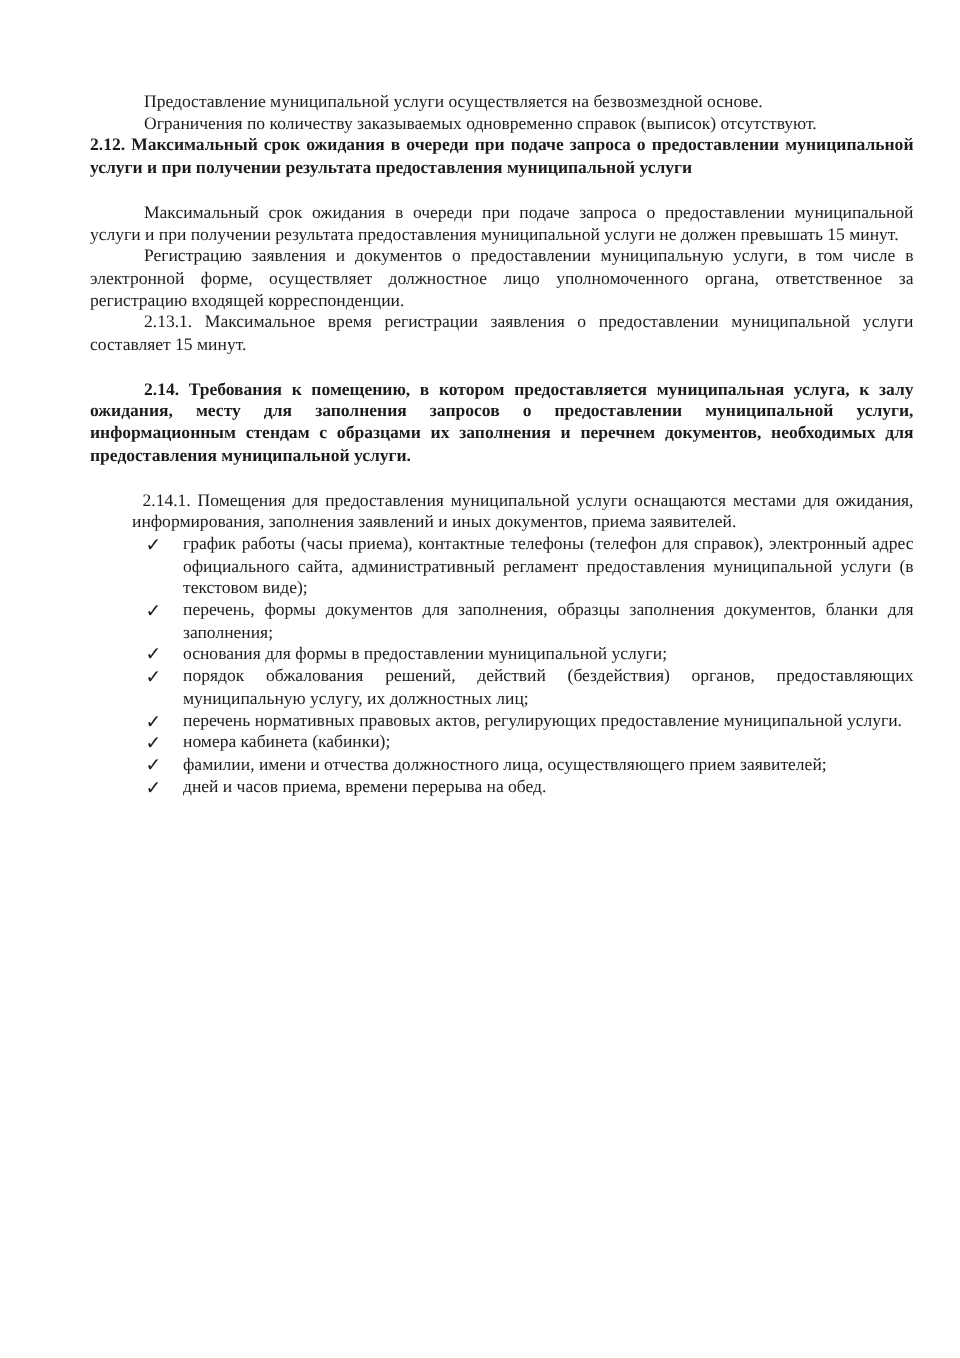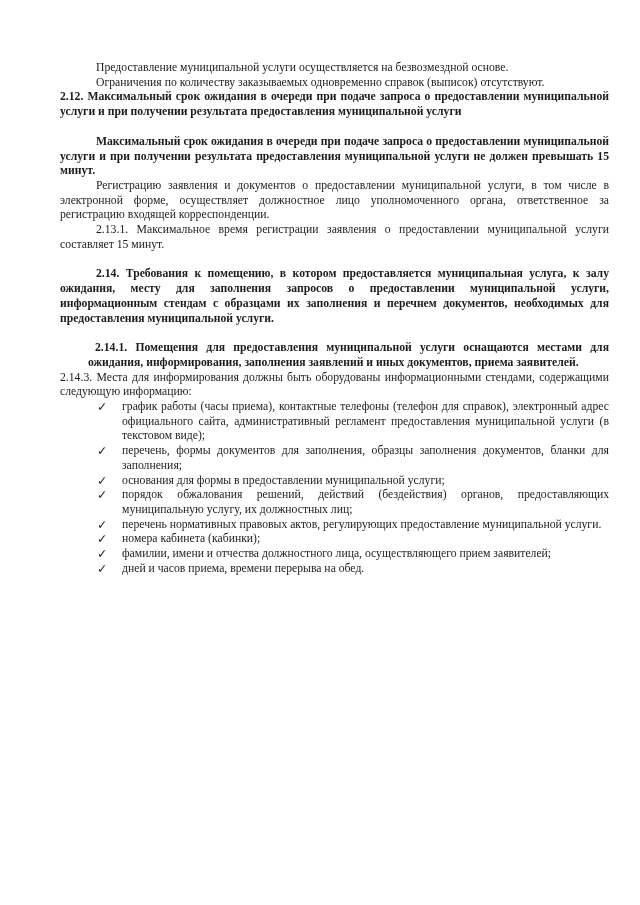--- a/index.html
+++ b/index.html
@@ -15,21 +15,21 @@
     width: 640px; height: 656px;
     padding: 61px 31px 0 60px;
     font-size: 11.7px;
     line-height: 14.7px;
     text-align: justify;
   }
   p { margin: 0; }
   .indent    { text-indent: 36px; }
   .indent-sm { text-indent: 7px; margin-left: 28px; }
   .bold      { font-weight: bold; }
-  .gap       { margin-top: 15px; font-weight: bold; }
+  .gap       { margin-top: 15px; }
   .gap-lg    { }
   ul.checks {
     list-style: none;
     margin: 0;
     padding: 0 0 0 62px;
   }
   ul.checks li {
     position: relative;
     text-align: justify;
   }
@@ -48,31 +48,30 @@
 
   <p class="indent">Предоставление муниципальной услуги осуществляется на безвозмездной основе.</p>
 
   <p class="indent">Ограничения по количеству заказываемых одновременно справок (выписок) отсутствуют.</p>
 
   <p class="bold gap-lg">2.12. Максимальный срок ожидания в очереди при подаче запроса о предоставлении муниципальной услуги и при получении результата предоставления муниципальной услуги</p>
 
   <p class="indent gap">Максимальный срок ожидания в очереди при подаче запроса о предоставлении муниципальной услуги и при получении результата предоставления муниципальной услуги не должен превышать 15 минут.</p>
 
 
-  <p class="indent">Регистрацию заявления и документов о предоставлении муниципальной услуги, в том числе в электронной форме, осуществляет должностное лицо уполномоченного органа, ответственное за регистрацию входящей корреспонденции.</p>
+  <p class="indent">Регистрацию заявления и документов о предоставлении муниципальную услуги, в том числе в электронной форме, осуществляет должностное лицо уполномоченного органа, ответственное за регистрацию входящей корреспонденции.</p>
 
   <p class="indent">2.13.1. Максимальное время регистрации заявления о предоставлении муниципальной услуги составляет 15 минут.</p>
 
 
   <p class="bold indent gap">2.14. Требования к помещению, в котором предоставляется муниципальная услуга, к залу ожидания, месту для заполнения запросов о предоставлении муниципальной услуги, информационным стендам с образцами их заполнения и перечнем документов, необходимых для предоставления муниципальной услуги.</p>
 
   <p class="indent-sm gap">2.14.1. Помещения для предоставления муниципальной услуги оснащаются местами для ожидания, информирования, заполнения заявлений и иных документов, приема заявителей.</p>
 
 
-  <p>2.14.3. Места для информирования должны быть оборудованы информационными стендами, содержащими следующую информацию:</p>
 
   <ul class="checks">
     <li>
       <span class="check">✓</span>
       <span>график работы (часы приема), контактные телефоны (телефон для справок), электронный адрес официального сайта, административный регламент предоставления муниципальной услуги (в текстовом виде);</span>
     </li>
     <li>
       <span class="check">✓</span>
       <span>перечень, формы документов для заполнения, образцы заполнения документов, бланки для заполнения;</span>
     </li>

